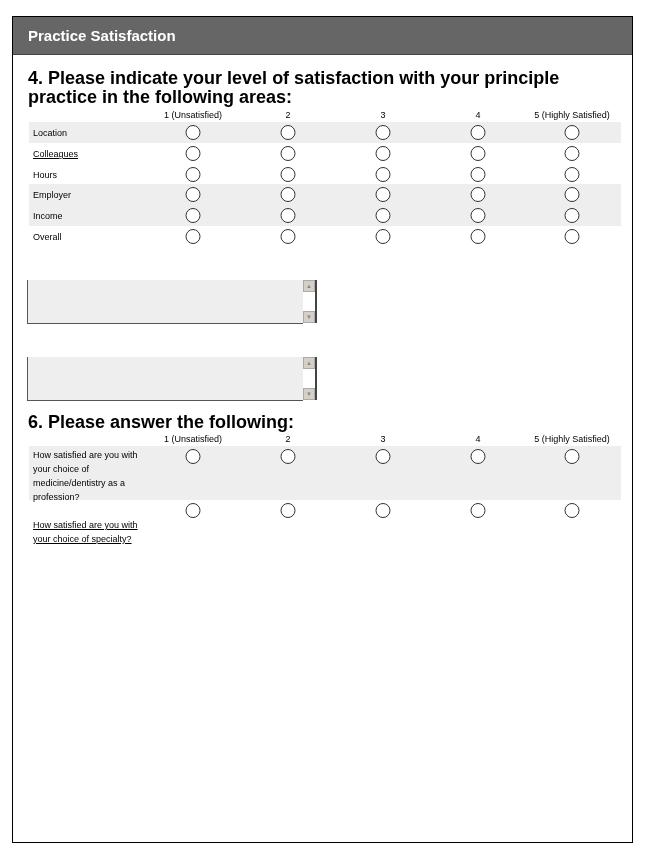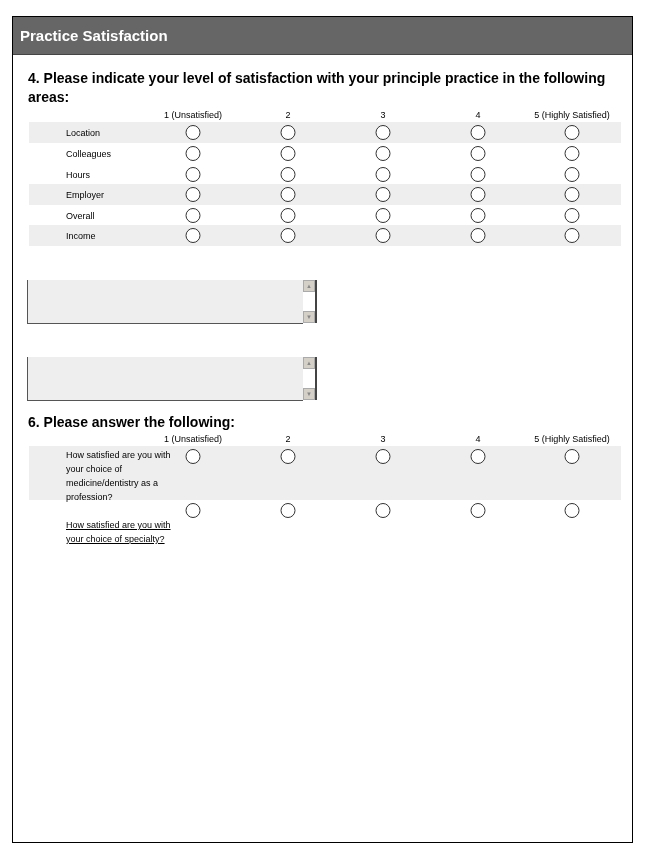--- a/index.html
+++ b/index.html
@@ -1,25 +1,25 @@
 <!DOCTYPE html>
 <html><head>
 <meta charset="utf-8">
 <style>
   html, body { margin:0; padding:0; background:#fff; }
   body { width:657px; height:858px; position:relative; font-family:"Liberation Sans", sans-serif; color:#000; overflow:hidden; }
   .page { position:absolute; left:12px; top:16px; width:619px; height:825px; border:1px solid #000; box-sizing:content-box; }
-  .header { height:37px; background:#666666; border-bottom:1px solid #444; color:#fff; font-weight:bold; font-size:15px; line-height:37px; padding-left:7px; }
-  .q { position:absolute; left:15px; font-weight:bold; font-size:14px; line-height:19px; color:#000; }
+  .header { height:37px; background:#666666; border-bottom:1px solid #444; color:#fff; font-weight:bold; font-size:15px; line-height:37px; padding-left:15px; }
+  .q { position:absolute; left:15px; font-weight:bold; font-size:18px; line-height:19px; color:#000; }
   .grid { position:absolute; left:16px; width:592px; }
   .colhead { position:relative; height:12px; font-size:9px; }
   .colhead span { position:absolute; top:0; transform:translateX(-50%); white-space:nowrap; }
   .row { position:relative; font-size:9px; }
   .row.gray { background:#eeeeee; }
-  .row .label { position:absolute; left:4px; line-height:14px;margin-left:33px; }
+  .row .label { position:absolute; left:4px; line-height:14px; }
   .radio { position:absolute; width:15px; height:15px; border:1px solid #333; border-radius:50%; background:#fff; box-sizing:border-box; transform:translateX(-50%); cursor:pointer; }
   .ta { position:absolute; left:14px; width:275px; height:43px; background:#eeeeee; border-left:1px solid #555; border-bottom:1px solid #555; }
   .sb { position:absolute; right:-14px; top:0; width:14px; height:43px; background:#fff; border-right:2px solid #444; box-sizing:border-box; }
   .sb .btn { position:absolute; left:0; width:12px; height:12px; background:#d4d0c8; border:1px solid #aaa; box-sizing:border-box; font-size:6px; color:#888; text-align:center; line-height:10px; }
   .sb .up { top:0; }
   .sb .down { bottom:0; }
 </style>
 </head>
 <body>
 
@@ -37,21 +37,21 @@
     </div>
   <div class="row gray" style="height: 21px;">
         <div class="label" style="width: 130px; top: 4px;">Location</div>
         <div class="radio" style="left: 164px; top: 3px;"></div>
         <div class="radio" style="left: 259px; top: 3px;"></div>
         <div class="radio" style="left: 354px; top: 3px;"></div>
         <div class="radio" style="left: 449px; top: 3px;"></div>
         <div class="radio" style="left: 543px; top: 3px;"></div>
       </div>
       <div class="row" style="height: 21px;">
-        <div class="label" style="width: 130px; top: 4px;">Colleagues</div>
+        <div class="label" style="width: 130px; top: 4px; text-decoration: underline;">Colleagues</div>
         <div class="radio" style="left: 164px; top: 3px;"></div>
         <div class="radio" style="left: 259px; top: 3px;"></div>
         <div class="radio" style="left: 354px; top: 3px;"></div>
         <div class="radio" style="left: 449px; top: 3px;"></div>
         <div class="radio" style="left: 543px; top: 3px;"></div>
       </div>
       <div class="row" style="height: 20px;">
         <div class="label" style="width: 130px; top: 4px;">Hours</div>
         <div class="radio" style="left: 164px; top: 3px;"></div>
         <div class="radio" style="left: 259px; top: 3px;"></div>
@@ -60,30 +60,30 @@
         <div class="radio" style="left: 543px; top: 3px;"></div>
       </div>
       <div class="row gray" style="height: 21px;">
         <div class="label" style="width: 130px; top: 4px;">Employer</div>
         <div class="radio" style="left: 164px; top: 3px;"></div>
         <div class="radio" style="left: 259px; top: 3px;"></div>
         <div class="radio" style="left: 354px; top: 3px;"></div>
         <div class="radio" style="left: 449px; top: 3px;"></div>
         <div class="radio" style="left: 543px; top: 3px;"></div>
       </div>
-      <div class="row" style="height: 20px;">
-        <div class="label" style="width: 130px; top: 4px;">Overall</div>
+      <div class="row gray" style="height: 21px;">
+        <div class="label" style="width: 130px; top: 4px;">Income</div>
         <div class="radio" style="left: 164px; top: 3px;"></div>
         <div class="radio" style="left: 259px; top: 3px;"></div>
         <div class="radio" style="left: 354px; top: 3px;"></div>
         <div class="radio" style="left: 449px; top: 3px;"></div>
         <div class="radio" style="left: 543px; top: 3px;"></div>
       </div>
-      <div class="row gray" style="height: 21px;">
-        <div class="label" style="width: 130px; top: 4px;">Income</div>
+      <div class="row" style="height: 20px;">
+        <div class="label" style="width: 130px; top: 4px;">Overall</div>
         <div class="radio" style="left: 164px; top: 3px;"></div>
         <div class="radio" style="left: 259px; top: 3px;"></div>
         <div class="radio" style="left: 354px; top: 3px;"></div>
         <div class="radio" style="left: 449px; top: 3px;"></div>
         <div class="radio" style="left: 543px; top: 3px;"></div>
       </div>
     </div>
 
   <div class="ta" style="top:263px;">
     <div class="sb">

